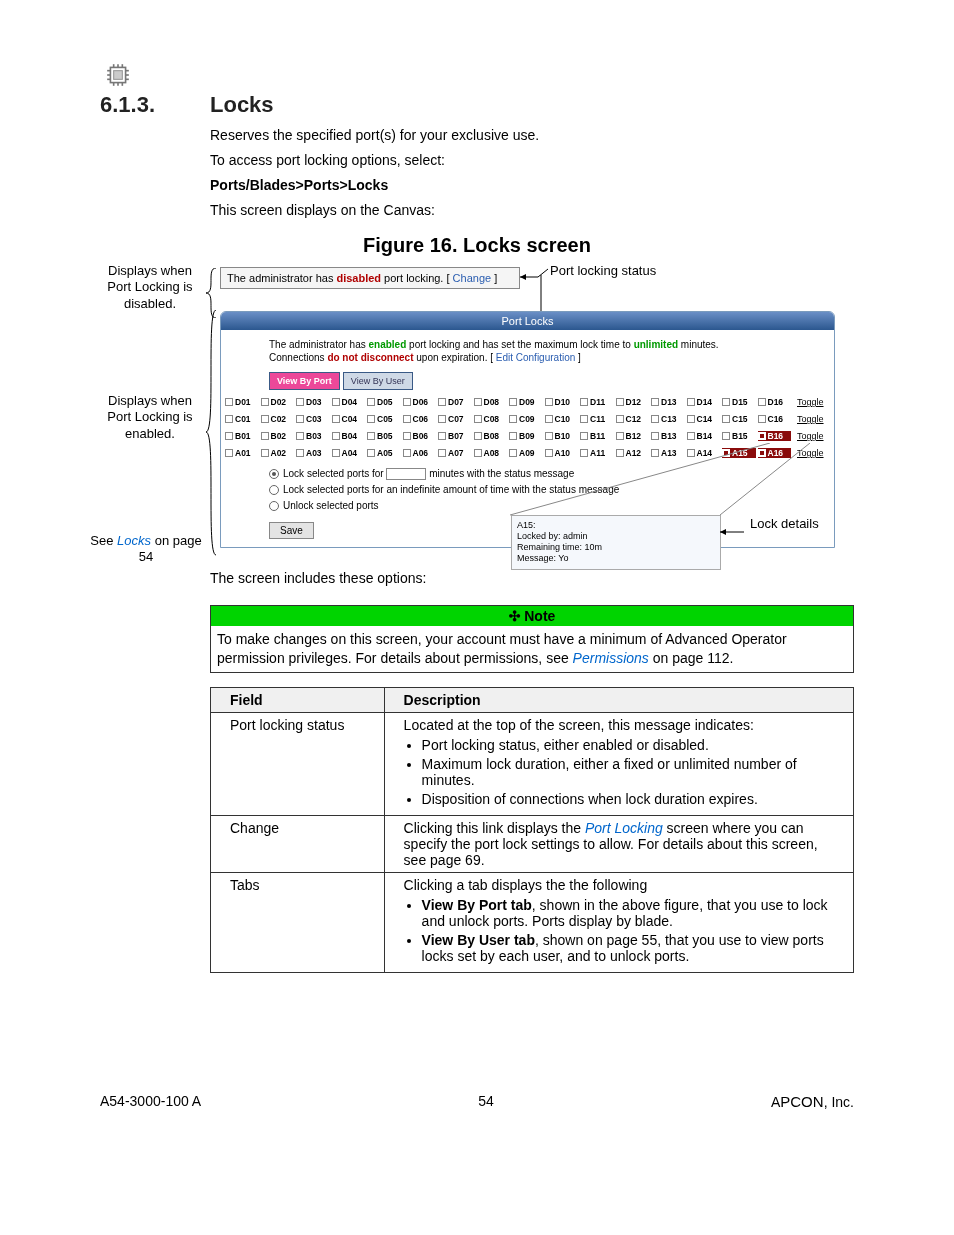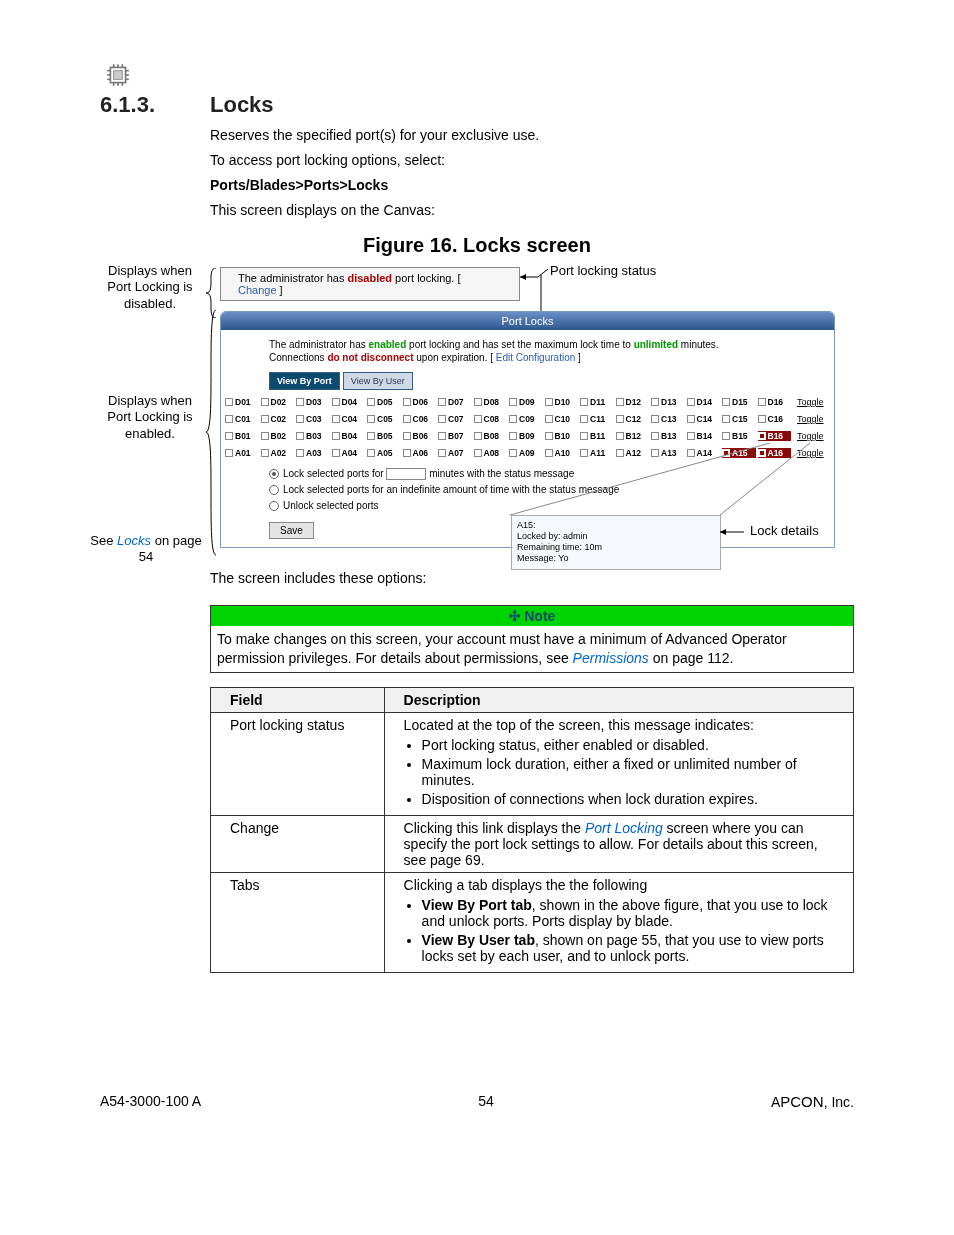--- a/index.html
+++ b/index.html
@@ -32,39 +32,39 @@
   .body-indent { margin-left: 110px; }
   .body-indent p { margin: 6px 0; line-height: 1.35; }
   .bold { font-weight: bold; }
   .fig-caption { text-align:center; font-weight:bold; margin: 14px 0 6px 0; font-size: 20px; }
   
   .figure-wrap { position: relative; margin-left: 0; margin-right: -4px; }
   .callout { position:absolute; font-size: 13px; text-align: center; line-height:1.3; }
   .callout-right { position:absolute; font-size: 13px; text-align:left; }
   .link-blue { color:#0066cc; font-style: italic; }
   .disabled-bar {
-    border:1px solid #888; background:#f5f5f5; padding:4px 17px;
+    border:1px solid #888; background:#f5f5f5; padding:4px 6px;
     font-size:11px; width:300px; position:relative; left:0;
   }
   .red-strong { color:#b00000; font-weight:bold; }
   .green-strong { color:#009900; font-weight:bold; }
   .locks-panel {
     border:1px solid #7a9bbd; border-radius: 6px 6px 0 0; width:615px;
     font-size:10px; overflow:hidden; background:#fff;
   }
   .locks-panel .title {
     background: linear-gradient(#6a8fc6,#2b578f); color:#fff; text-align:center;
     font-size:11px; padding:3px 0;
   }
   .locks-panel .intro { padding:8px 48px 6px 48px; line-height:1.3; }
   .tabs { display:flex; gap:3px; margin: 2px 0 4px 48px; }
   .tab {
     font-size:9px; padding:3px 7px; border:1px solid #3a5a86; cursor:default;
   }
-  .tab.active { background:#0c4a6e; color:#fff; font-weight:bold; }
+  .tab.active { background:#ec4899; color:#fff; font-weight:bold; }
   .tab.inactive { background:#cfd9e6; color:#335; }
   .port-grid { padding: 0 4px 0 4px; }
   .port-row { display:flex; align-items:center; height:17px; gap:2px; }
   .port-cell {
     display:flex; align-items:center; gap:2px; font-size:9px; width:33.5px;
   }
   .port-cell .cb { width:8px; height:8px; border:1px solid #888; flex:none; }
   .port-cell .lbl { font-weight:bold; font-size:8.5px; }
   .port-cell.locked { background:#8a0b0b; color:#fff;text-align:center; }
   .port-cell.locked .cb { border-color:#fff; background:#fff; position:relative; }
@@ -75,21 +75,21 @@
   .opts .radio.sel::after { content:""; position:absolute; width:4px; height:4px; background:#555; border-radius:50%; left:2px; top:2px; }
   .opts input.minutes { width:40px; font-size:9px; height:12px; border:1px solid #888; vertical-align:middle; }
   .save-btn { margin:4px 48px 8px; font-size:10px; border:1px solid #888; background:#e4e4e4; padding:2px 10px; display:inline-block; }
   .tooltip-box {
     position:absolute; border:1px solid #aaa; background:#f5f8fc;
     font-size:9px; padding:4px 5px; line-height:1.25;
   }
   
   .note-box { border:1px solid #333; margin-top:18px; }
   .note-box .note-bar {
-    background:#00d400; color:#0c4a6e; font-weight:bold; font-size:14px;
+    background:#00d400; color:#000000; font-weight:bold; font-size:14px;
     text-align:center; padding:2px 0;
   }
   .note-box .note-body { padding:4px 6px; font-size:14px; line-height:1.35; }
   
   table.desc { width:100%; border-collapse:collapse; margin-top:14px; font-size:14px; }
   table.desc th, table.desc td { border:1px solid #333; padding:4px 19px; vertical-align:top; text-align:left; }
   table.desc th { font-weight:bold; background:#f0f0f0; }
   table.desc td ul { margin:4px 0; padding-left:18px; }
   table.desc td li { margin:3px 0; }
   
@@ -459,21 +459,21 @@
       <div>A15:</div>
       <div>Locked by: admin</div>
       <div>Remaining time: 10m</div>
       <div>Message: Yo</div>
     </div>
 
     <svg style="position:absolute; left:620px; top:264px; width:30px; height:10px;">
       <line x1="0" y1="5" x2="24" y2="5" stroke="#000"></line>
       <polygon points="0,5 6,2 6,8" fill="#000"></polygon>
     </svg>
-    <div class="callout-right" style="left:650px; top:260px;">Lock details</div>
+    <div class="callout-right" style="left:650px; top:253px;">Lock details</div>
 
     <svg style="position:absolute; left:410px; top:180px; width:330px; height:80px;">
       <line x1="0" y1="72" x2="260" y2="0" stroke="#888"></line>
       <line x1="210" y1="72" x2="300" y2="0" stroke="#888"></line>
     </svg>
   </div>
 
   <div class="body-indent">
     <p>The screen includes these options:</p>
 

